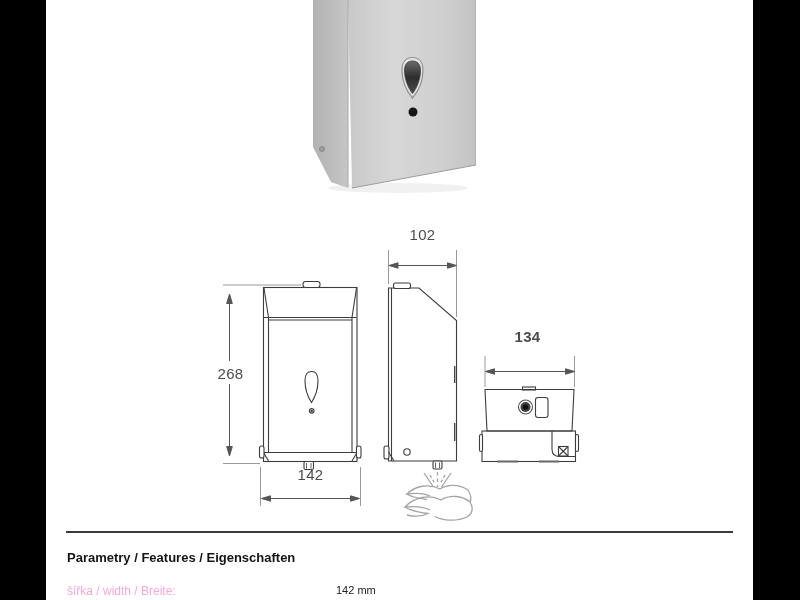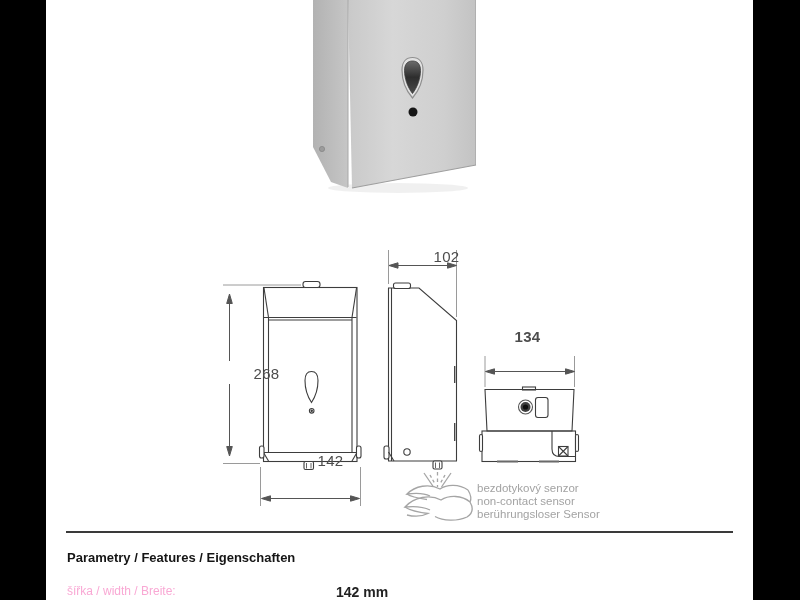--- a/index.html
+++ b/index.html
@@ -8,21 +8,21 @@
   .paper{position:absolute;left:46px;top:0;width:707px;height:600px;background:#fff;}
   svg{position:absolute;left:0;top:0;}
   .dim-label{position:absolute;transform:translate(-50%,-50%);font-size:15px;
              color:#4d4d4d;letter-spacing:.4px;white-space:nowrap;}
   .sensor-caption{position:absolute;left:477px;top:482px;font-size:11.5px;line-height:13px;
                   color:#a3a3a3;white-space:nowrap;}
   .divider{position:absolute;left:66px;top:531px;width:667px;height:2px;background:#3a3a3a;}
   .spec-heading{position:absolute;left:67px;top:550px;font-size:13px;font-weight:bold;
                 color:#151515;white-space:nowrap;}
   .spec-label{position:absolute;left:67px;font-size:12px;color:#f9a8d4;white-space:nowrap;}
-  .spec-value{position:absolute;left:336px;font-size:14px;color:#222;white-space:nowrap;font-weight:bold;}
+  .spec-value{position:absolute;left:336px;font-size:11px;color:#222;white-space:nowrap;}
 </style>
 </head>
 <body>
 
 <div class="screen">
   <div class="paper"></div>
 
   <svg width="800" height="600" viewBox="0 0 800 600">
     <defs>
       <linearGradient id="gFront" x1="0" y1="0" x2="1" y2="0">
@@ -151,30 +151,25 @@
       <line x1="445" y1="475" x2="440" y2="484" stroke-dasharray="3,2.5"></line>
       <path d="M468,490 C459,484 447,484 440,489 C429,483 415,486 407,494 C415,493 424,493 430,496"></path>
       <path d="M407,494 C412,497.5 420,498.5 427,499.5"></path>
       <path d="M468,490 C471,495 471.5,499 470,502"></path>
       <path d="M470,502 C462,495 449,495 441,500 C430,494 414,497 405,507 C414,506 424,507 430,510"></path>
       <path d="M405,507 C411,511 420,512.5 428,513.5 C422,516.5 413,516.5 407,515"></path>
       <path d="M470,502 C473.5,508 472.5,513.5 467,517 C457,521.5 443,521 435,516.5"></path>
     </g>
   </svg>
 
-  <div class="dim-label" style="left:230.5px;top:372.5px;margin-left:36px;">268</div>
-  <div class="dim-label" style="left:310.5px;top:460px;margin-left:20px;">142</div>
-  <div class="dim-label" style="left:422.5px;top:256px;margin-left:24px;">102</div>
+  <div class="dim-label" style="left:230.5px;top:372.5px;">268</div>
+  <div class="dim-label" style="left:310.5px;top:474px;">142</div>
+  <div class="dim-label" style="left:422.5px;top:234px;">102</div>
   <div class="dim-label" style="left:527.5px;top:336px;font-weight:bold;">134</div>
 
-  <div class="sensor-caption">
-    <div>bezdotykový senzor</div>
-    <div>non-contact sensor</div>
-    <div>berührungsloser Sensor</div>
-  </div>
 
   <div class="divider"></div>
   <div class="spec-heading">Parametry / Features / Eigenschaften</div>
 
   <div class="spec-label" style="top:584px;">šířka / width / Breite:</div>
   <div class="spec-value" style="top:584px;">142 mm</div>
 
   <div class="spec-label" style="top:598px;">výška / height / Höhe:</div>
 </div>
 

